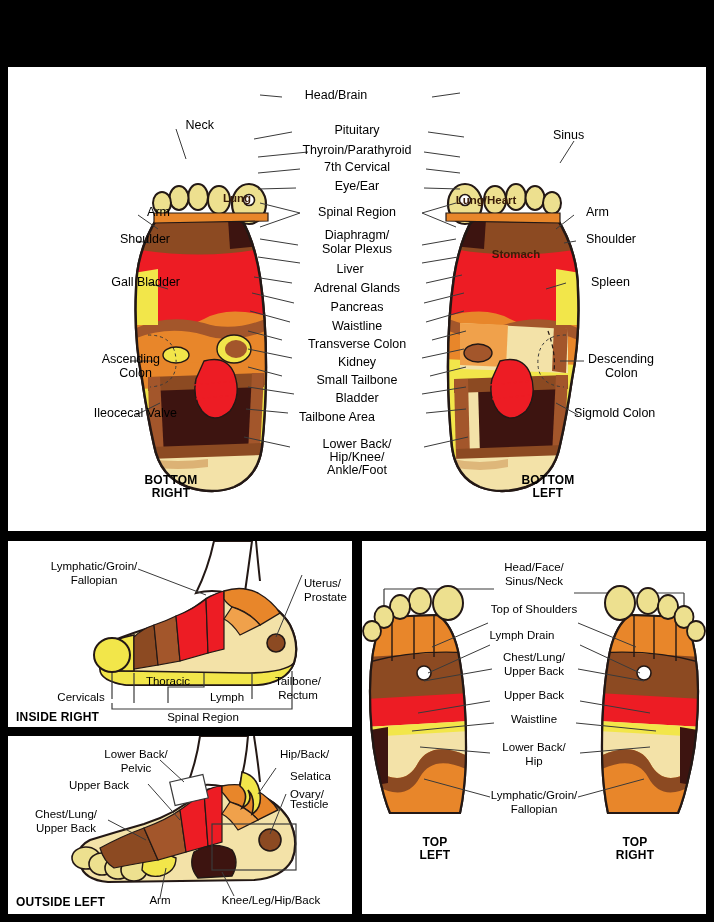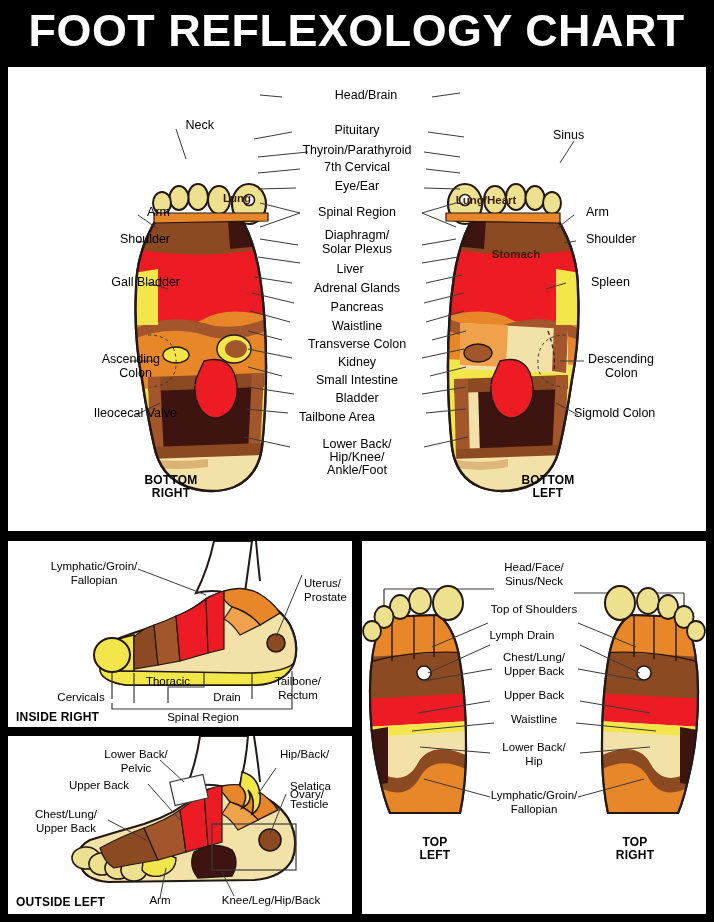--- a/index.html
+++ b/index.html
@@ -72,23 +72,20 @@
   svg { display:block; }
   .leader { stroke:#3a3a3a; stroke-width:1; fill:none; }
   .leader-d { stroke:#3a3a3a; stroke-width:1; fill:none; stroke-dasharray:3 3; }
   .brk { stroke:#3a3a3a; stroke-width:1.2; fill:none; }
 </style>
 </head>
 <body>
 
 <div id="chart">
 
-  <div class="titlebar">
-    <div class="title">FOOT REFLEXOLOGY CHART</div>
-  </div>
 
   <div class="panel" id="panel-main">
 
     <svg width="698" height="464" viewBox="0 0 698 464">
       <defs>
         <clipPath id="clipL">
             <path d="M150 150 Q128 184 128 224 Q126 272 134 312 Q140 352 146 378 Q152 410 180 420 Q205 428 226 420 Q250 410 254 380 Q258 340 258 300 Q258 250 252 210 Q246 172 232 150 Z"></path>
           </clipPath>
         <clipPath id="clipR">
             <path d="M548 150 Q570 184 570 224 Q572 272 564 312 Q558 352 552 378 Q546 410 518 420 Q493 428 472 420 Q448 410 444 380 Q440 340 440 300 Q440 250 446 210 Q452 172 466 150 Z"></path>
@@ -243,35 +240,35 @@
         <path class="leader" d="M566 74 L552 96"></path>
         <path class="leader" d="M566 148 L548 162"></path>
         <path class="leader" d="M568 174 L556 176"></path>
         <path class="leader" d="M558 216 L538 222"></path>
         <path class="leader-d" d="M558 268 Q532 268 530 292 Q528 318 556 320"></path>
         <path class="leader" d="M576 294 L552 294"></path>
         <path class="leader" d="M570 348 L548 336"></path>
       </g>
     </svg>
 
-    <div class="lbl c" style="left:358px; top:22px;">Head/Brain</div>
+    <div class="lbl c" style="left:328px; top:22px;">Head/Brain</div>
     <div class="lbl c" style="left:349px; top:57px;">Pituitary</div>
     <div class="lbl c" style="left:349px; top:77px;">Thyroin/Parathyroid</div>
     <div class="lbl c" style="left:349px; top:94px;">7th Cervical</div>
     <div class="lbl c" style="left:349px; top:113px;">Eye/Ear</div>
     <div class="lbl c" style="left:349px; top:139px;">Spinal Region</div>
     <div class="lbl c" style="left:349px; top:162px;">Diaphragm/</div>
     <div class="lbl c" style="left:349px; top:176px;">Solar Plexus</div>
     <div class="lbl c" style="left:342px; top:196px;">Liver</div>
     <div class="lbl c" style="left:349px; top:215px;">Adrenal Glands</div>
     <div class="lbl c" style="left:349px; top:234px;">Pancreas</div>
     <div class="lbl c" style="left:349px; top:253px;">Waistline</div>
     <div class="lbl c" style="left:349px; top:271px;">Transverse Colon</div>
     <div class="lbl c" style="left:349px; top:289px;">Kidney</div>
-    <div class="lbl c" style="left:349px; top:307px;">Small Intestine</div>
+    <div class="lbl c" style="left:349px; top:307px;">Small Tailbone</div>
     <div class="lbl c" style="left:349px; top:325px;">Bladder</div>
     <div class="lbl c" style="left:329px; top:344px;">Tailbone Area</div>
     <div class="lbl c" style="left:349px; top:371px;">Lower Back/</div>
     <div class="lbl c" style="left:349px; top:384px;">Hip/Knee/</div>
     <div class="lbl c" style="left:349px; top:397px;">Ankle/Foot</div>
 
     <div class="lbl r" style="left:170px; top:52px;">Neck</div>
     <div class="lbl r" style="left:126px; top:139px;">Arm</div>
     <div class="lbl r" style="left:126px; top:166px;">Shoulder</div>
     <div class="lbl r" style="left:136px; top:209px;">Gall Bladder</div>
@@ -335,21 +332,21 @@
       <path class="brk" d="M244 132 L244 158"></path>
       <path class="brk" d="M284 130 L284 162"></path>
       <path class="brk" d="M104 162 L104 168 L284 168 L284 162"></path>
     </svg>
     <div class="lbl c sm" style="left:86px; top:19px;">Lymphatic/Groin/</div>
     <div class="lbl c sm" style="left:86px; top:33px;">Fallopian</div>
     <div class="lbl l sm" style="left:296px; top:36px;">Uterus/</div>
     <div class="lbl l sm" style="left:296px; top:50px;">Prostate</div>
     <div class="lbl c sm" style="left:73px; top:150px;">Cervicals</div>
     <div class="lbl c sm" style="left:160px; top:134px;">Thoracic</div>
-    <div class="lbl c sm" style="left:219px; top:150px;">Drain</div>
+    <div class="lbl c sm" style="left:219px; top:150px;">Lymph</div>
     <div class="lbl c sm" style="left:290px; top:134px;text-align:right;">Tailbone/</div>
     <div class="lbl c sm" style="left:290px; top:148px;">Rectum</div>
     <div class="lbl c sm" style="left:195px; top:170px;">Spinal Region</div>
     <div class="panel-caption" style="left:8px; top:170px;">INSIDE RIGHT</div>
   </div>
 
   <div class="panel" id="panel-outside">
     <svg width="344" height="178" viewBox="0 0 344 178">
 
       <path d="M192 0 Q188 28 178 52 Q206 44 230 56 Q238 28 240 0 Z" fill="#fff" stroke="#231815" stroke-width="2"></path>
@@ -391,21 +388,21 @@
       <path class="leader" d="M278 58 L262 98"></path>
       <path class="leader" d="M152 162 L158 132"></path>
       <path class="leader" d="M226 160 L214 136"></path>
     </svg>
     <div class="lbl c sm" style="left:128px; top:12px;">Lower Back/</div>
     <div class="lbl c sm" style="left:128px; top:26px;">Pelvic</div>
     <div class="lbl c sm" style="left:91px; top:43px;">Upper Back</div>
     <div class="lbl c sm" style="left:58px; top:72px;">Chest/Lung/</div>
     <div class="lbl c sm" style="left:58px; top:86px;">Upper Back</div>
     <div class="lbl l sm" style="left:272px; top:12px;">Hip/Back/</div>
-    <div class="lbl l sm" style="left:282px; top:44px;text-align:right;">Selatica</div>
+    <div class="lbl l sm" style="left:282px; top:34px;text-align:right;">Selatica</div>
     <div class="lbl l sm" style="left:282px; top:52px;">Ovary/</div>
     <div class="lbl l sm" style="left:282px; top:62px;">Testicle</div>
     <div class="lbl c sm" style="left:152px; top:158px;">Arm</div>
     <div class="lbl c sm" style="left:263px; top:158px;">Knee/Leg/Hip/Back</div>
     <div class="panel-caption" style="left:8px; top:160px;">OUTSIDE LEFT</div>
   </div>
 
   <div class="panel" id="panel-top">
     <svg width="344" height="373" viewBox="0 0 344 373">
       <defs>

